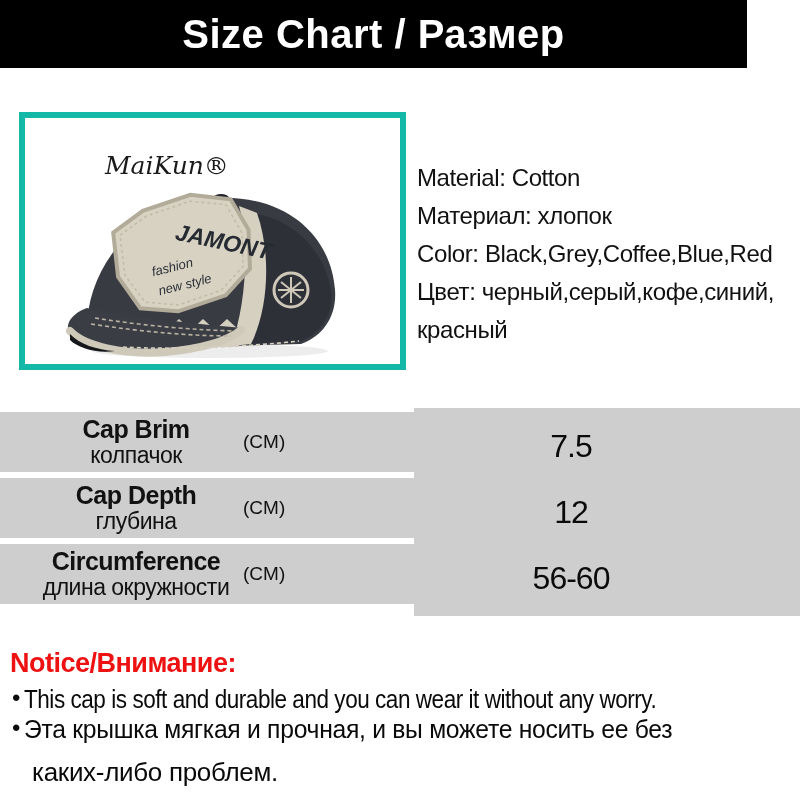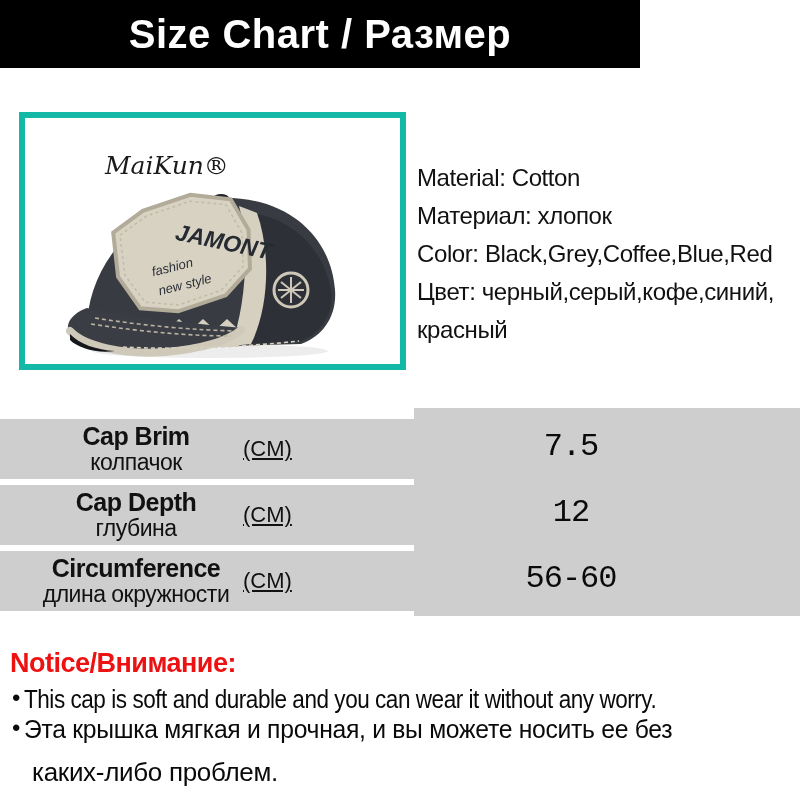--- a/index.html
+++ b/index.html
@@ -1,50 +1,50 @@
 <!DOCTYPE html>
 <html><head>
 <meta charset="utf-8">
 <style>
   * { margin:0; padding:0; box-sizing:border-box; }
   html,body { width:800px; height:800px; background:#ffffff;
               font-family:"Liberation Sans", sans-serif; overflow:hidden; }
   .page { position:relative; width:800px; height:800px; background:#ffffff; }
 
   
-  .banner { position:absolute; left:0; top:0; width:640px; height:68px;
+  .banner { position:absolute; left:0; top:0; width:747px; height:68px;
             background:#000000; color:#ffffff; display:flex;
             align-items:center; justify-content:center; }
   .banner-title { font-size:40px; font-weight:bold; letter-spacing:0.5px; }
 
   
   .photo-box { position:absolute; left:19px; top:112px; width:387px; height:258px;
                border:6px solid #14b8a6; background:#ffffff; }
 
   
   .details { position:absolute; left:417px; top:163px; width:380px; }
   .detail-line { font-size:24px; color:#111111; letter-spacing:-0.4px;
                  line-height:30px; margin-bottom:8px; font-weight:500; white-space:nowrap; }
 
   
   .trow { position:absolute; left:0; width:800px; height:60px; }
-  .trow .cell-label { position:absolute; left:0; top:11px; width:460px; height:60px;
+  .trow .cell-label { position:absolute; left:0; top:4px; width:460px; height:60px;
                       background:#cecece; }
   .trow .cell-value { position:absolute; left:414px; top:0; width:386px; height:76px;
                       background:#cecece; display:flex; align-items:center;
-                      justify-content:center; padding-right:72px;font-family:Liberation Mono, monospace; }
+                      justify-content:center; padding-right:72px; }
   .label-stack { position:absolute; left:0; top:0; width:272px; height:60px;
                  display:flex; flex-direction:column; align-items:center;
                  justify-content:center; }
   .label-en { font-size:25px; font-weight:bold; color:#111111;
               letter-spacing:-0.5px; line-height:27px; }
   .label-ru { font-size:23px; font-weight:400; color:#111111;
               letter-spacing:-0.5px; line-height:25px; }
   .unit { position:absolute; left:243px; top:0; height:60px; width:70px;
-          display:flex; align-items:center; font-size:22px; color:#111111;text-decoration:underline; }
+          display:flex; align-items:center; font-size:19px; color:#111111; }
   .value { font-size:32px; color:#0a0a0a; letter-spacing:-1px; }
   .row1 { top:408px; } .row2 { top:474px; } .row3 { top:540px;text-align:center; }
 
   
   .notice-heading { position:absolute; left:10px; top:648px; font-size:27px;
                     font-weight:bold; color:#ee1111; letter-spacing:-0.5px; }
   .bullet-row { position:absolute; left:12px; white-space:nowrap; color:#0a0a0a; }
   .bullet-mark { font-size:24px; vertical-align:2px; margin-right:4px; }
   .b1 { top:684px; }
   .b1 .bullet-text { display:inline-block; font-size:25px; letter-spacing:-0.5px;

